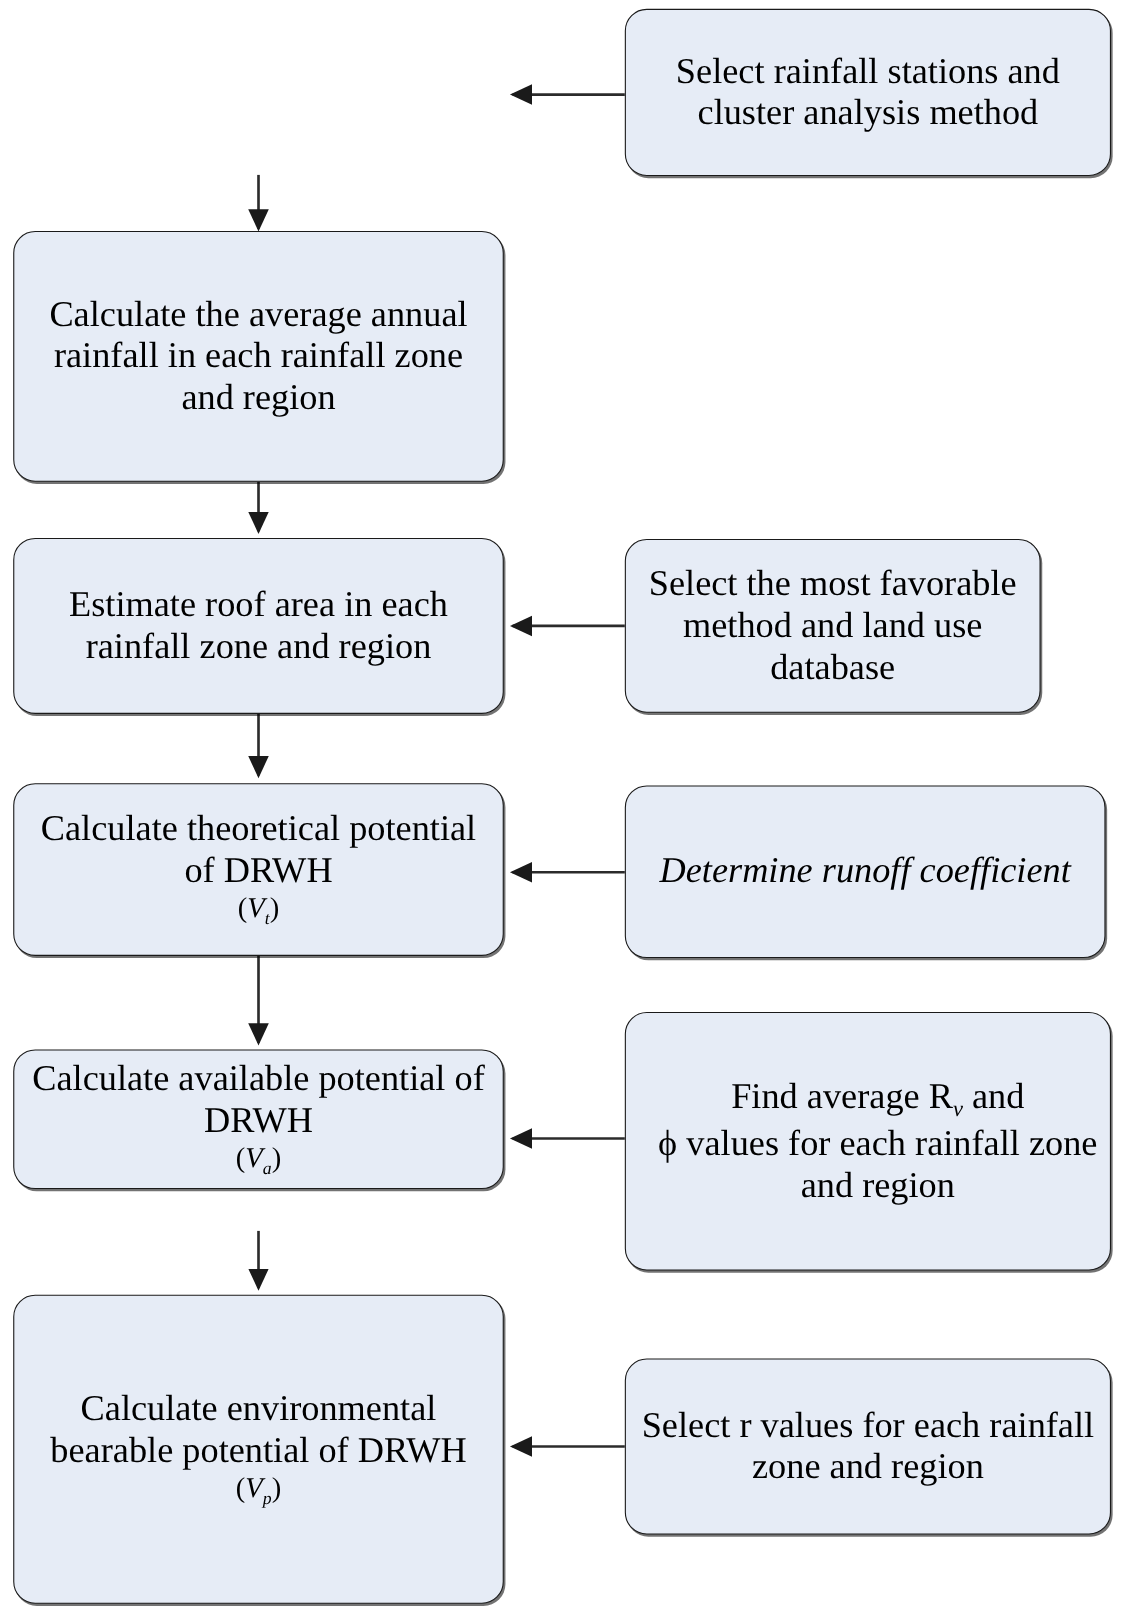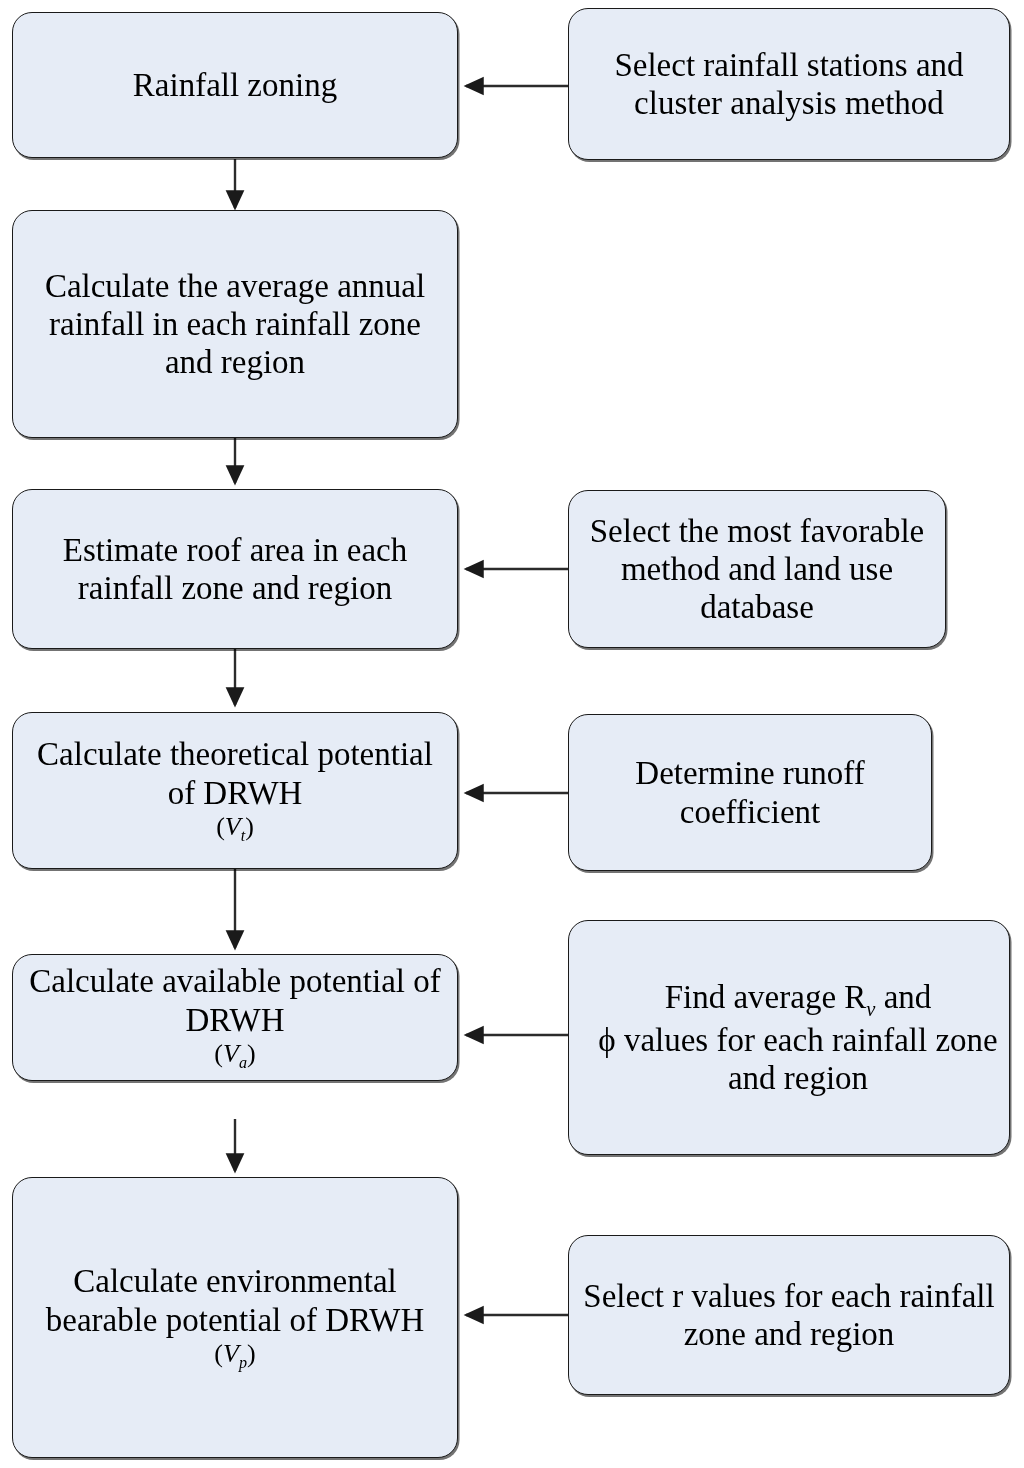--- a/index.html
+++ b/index.html
@@ -77,23 +77,20 @@
     <line x1="235" y1="869" x2="235" y2="948" stroke="#2b2b2b" stroke-width="2.4" marker-end="url(#arrowhead)"></line>
     <line x1="235" y1="1119" x2="235" y2="1171" stroke="#2b2b2b" stroke-width="2.4" marker-end="url(#arrowhead)"></line>
 
     <line x1="568" y1="86" x2="466" y2="86" stroke="#2b2b2b" stroke-width="2.4" marker-end="url(#arrowhead)"></line>
     <line x1="568" y1="569" x2="466" y2="569" stroke="#2b2b2b" stroke-width="2.4" marker-end="url(#arrowhead)"></line>
     <line x1="568" y1="793" x2="466" y2="793" stroke="#2b2b2b" stroke-width="2.4" marker-end="url(#arrowhead)"></line>
     <line x1="568" y1="1035" x2="466" y2="1035" stroke="#2b2b2b" stroke-width="2.4" marker-end="url(#arrowhead)"></line>
     <line x1="568" y1="1315" x2="466" y2="1315" stroke="#2b2b2b" stroke-width="2.4" marker-end="url(#arrowhead)"></line>
   </svg>
 
-  <div class="node" style="left:12px; top:12px; width:446px; height:146px;">
-    <span class="txt">Rainfall zoning</span>
-  </div>
 
   <div class="node" style="left:12px; top:210px; width:446px; height:228px;">
     <span class="txt">Calculate the average annual rainfall in each rainfall zone and region</span>
   </div>
 
   <div class="node" style="left:12px; top:489px; width:446px; height:160px;">
     <span class="txt">Estimate roof area in each rainfall zone and region</span>
   </div>
 
   <div class="node" style="left:12px; top:712px; width:446px; height:157px;">
@@ -118,21 +115,21 @@
   </div>
 
   <div class="node" style="left:568px; top:8px; width:442px; height:152px;">
     <span class="txt">Select rainfall stations and cluster analysis method</span>
   </div>
 
   <div class="node" style="left:568px; top:490px; width:378px; height:158px;">
     <span class="txt">Select the most favorable method and land use database</span>
   </div>
 
-  <div class="node" style="left:568px; top:714px; width:364px; height:157px;">
+  <div class="node" style="left:568px; top:714px; width:437px; height:157px;font-style:italic;">
     <span class="txt">Determine runoff coefficient</span>
   </div>
 
   <div class="node" style="left:568px; top:920px; width:442px; height:235px;padding-left:28px;">
     <span class="txt">
       <span>Find average R</span><span class="sub">v</span><span> and</span>
       <span style="display:block">ϕ  values for each rainfall zone and region</span>
     </span>
   </div>
 

